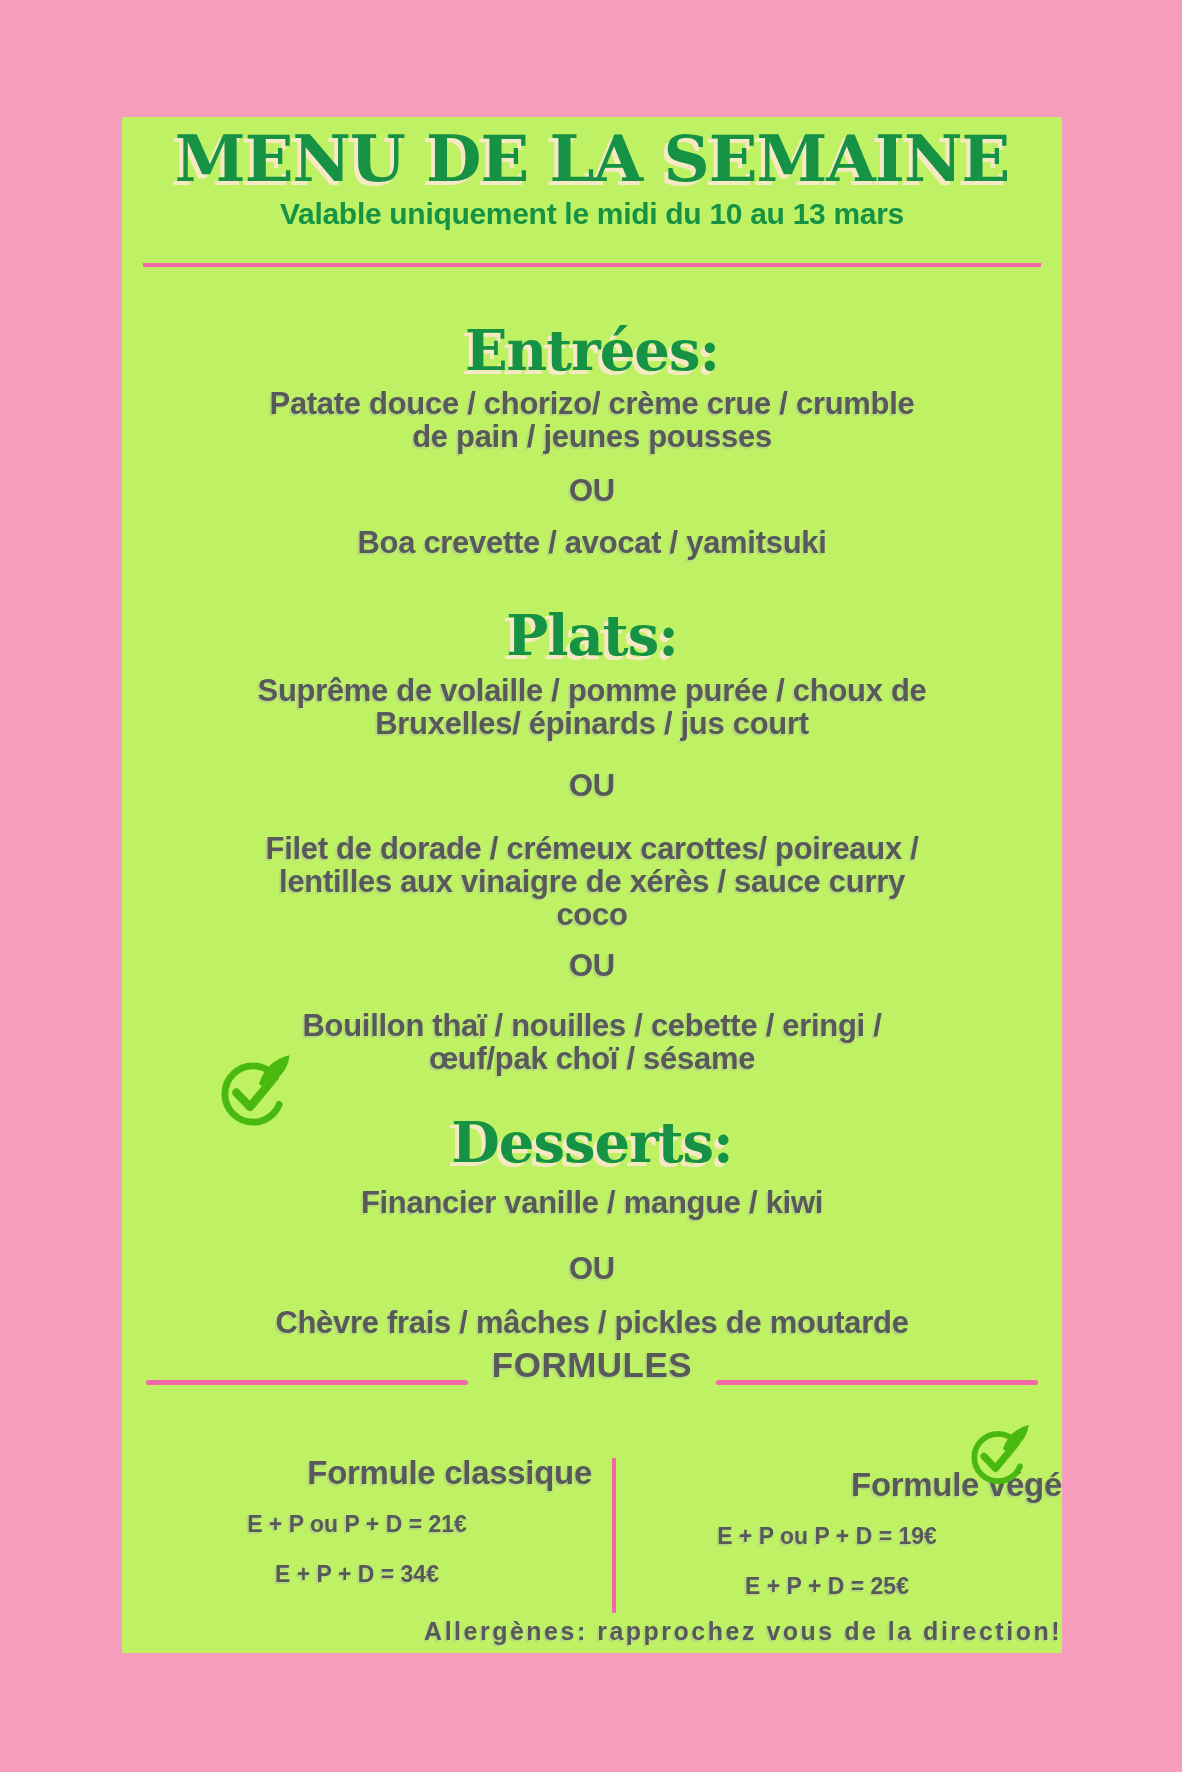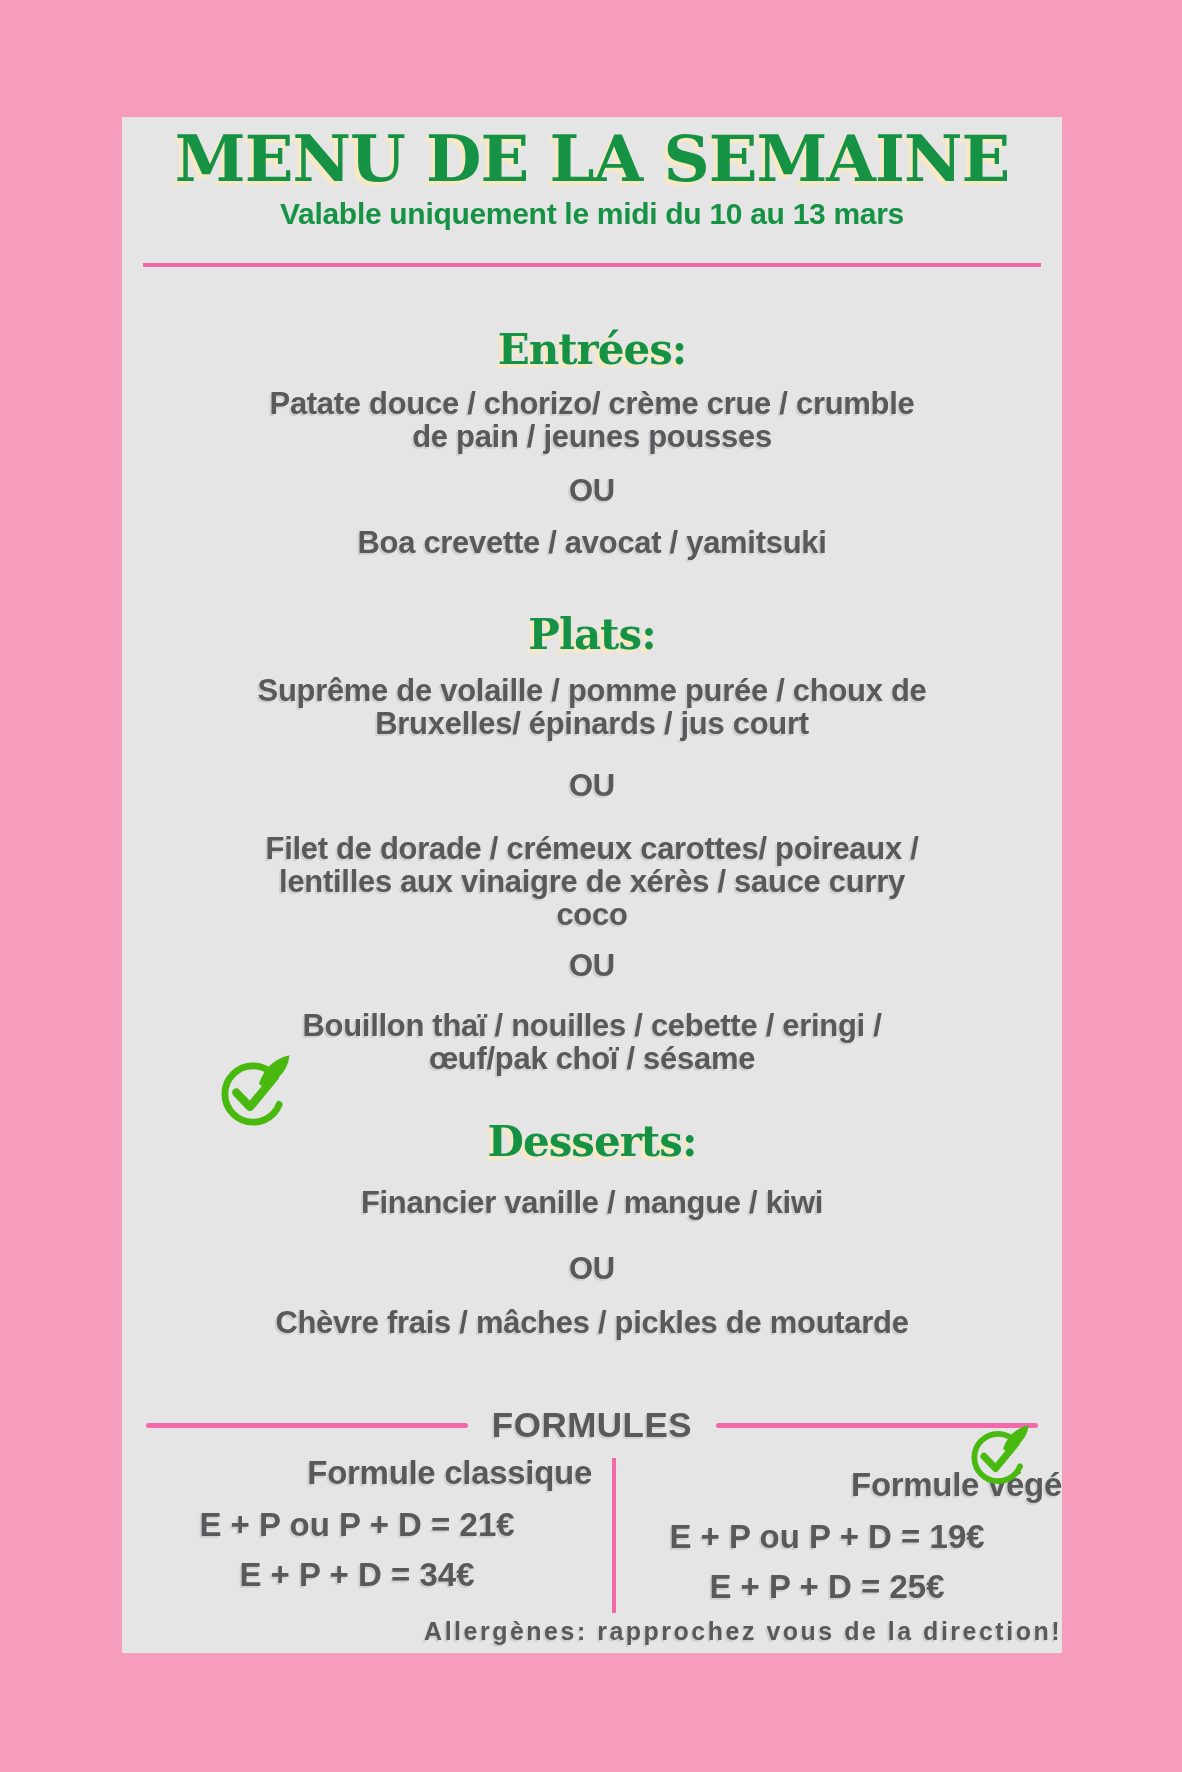--- a/index.html
+++ b/index.html
@@ -5,42 +5,42 @@
   html,body{margin:0;padding:0;}
   body{
     width:1182px;height:1772px;
     background:#F69CBD;
     font-family:"Liberation Sans", sans-serif;
     position:relative;
     overflow:hidden;
   }
   .card{
     position:absolute;left:122px;top:117px;width:940px;height:1536px;
-    background:#e5e5e5;
+    background:#bef264;
   }
   .abs{position:absolute;left:0;width:100%;text-align:center;margin:0;}
 
   
   .groovy{
     font-family:"DejaVu Serif", serif;
     font-weight:bold;
     color:#169245;
     text-shadow:-4px 4px 0 #F8E9C5;
     letter-spacing:-1px;
   }
   .title{top:10px;font-size:64px;line-height:64px;}
   .subtitle{
     top:80px;font-size:30px;line-height:34px;font-weight:bold;color:#169245;
     letter-spacing:-0.3px;
   }
   .rule{
     position:absolute;top:146px;left:21px;width:898px;height:4px;
     background:#F268A8;border:none;
   }
-  .section-heading{font-size:42px;line-height:58px;}
+  .section-heading{font-size:56px;line-height:58px;}
   .h-entrees{top:204px;}
   .h-plats{top:489px;}
   .h-desserts{top:996px;}
 
   
   .item,.ou{
     font-weight:bold;color:#58595B;
     font-size:31px;line-height:33px;
     letter-spacing:-0.3px;
     text-shadow:-2px 2px 0 rgba(170,170,170,0.35);
@@ -57,22 +57,22 @@
   .i-dessert1{top:1069px;}
   .ou-4{top:1135px;}
   .i-dessert2{top:1189px;}
 
   .leaf-icon{position:absolute;}
   .leaf-plat{left:93px;top:936px;width:76px;height:76px;}
   .leaf-vege{left:844px;top:1306px;width:64px;height:64px;}
 
   
   .formules-row{
-    position:absolute;top:1288px;left:0;width:100%;
-    display:flex;align-items:center;justify-content:center;gap:24px;
+    position:absolute;top:1228px;left:0;width:100%;
+    display:flex;align-items:flex-end;justify-content:center;gap:24px;
   }
   .formules-line{height:5px;background:#F268A8;border-radius:3px;flex:0 0 322px;}
   .formules-title{
     font-size:35px;font-weight:bold;color:#58595B;letter-spacing:0.5px;
     text-shadow:-2px 2px 0 rgba(170,170,170,0.35);
   }
   .formules-cols{
     position:absolute;top:1330px;left:0;width:100%;height:170px;
     display:flex;
   }
@@ -82,21 +82,21 @@
     position:absolute;left:490px;top:1341px;width:4px;height:155px;
     background:#F268A8;
   }
   .formule-title{
     font-size:33px;line-height:36px;font-weight:bold;color:#58595B;
     letter-spacing:-0.3px;margin:8px 0 0 0;
     text-shadow:-2px 2px 0 rgba(170,170,170,0.35);
     text-align:right;
   }
   .formule-price{
-    font-size:33px;line-height:33px;font-weight:bold;color:#58595B;
+    font-size:23px;line-height:33px;font-weight:bold;color:#58595B;
     margin:17px 0 0 0;
     text-shadow:-2px 2px 0 rgba(170,170,170,0.35);
   }
   .allergens{
     top:1500px;font-size:25px;font-weight:bold;color:#58595B;
     letter-spacing:2.5px;
     text-shadow:-2px 2px 0 rgba(170,170,170,0.35);
     text-align:right;
   }
 </style>

